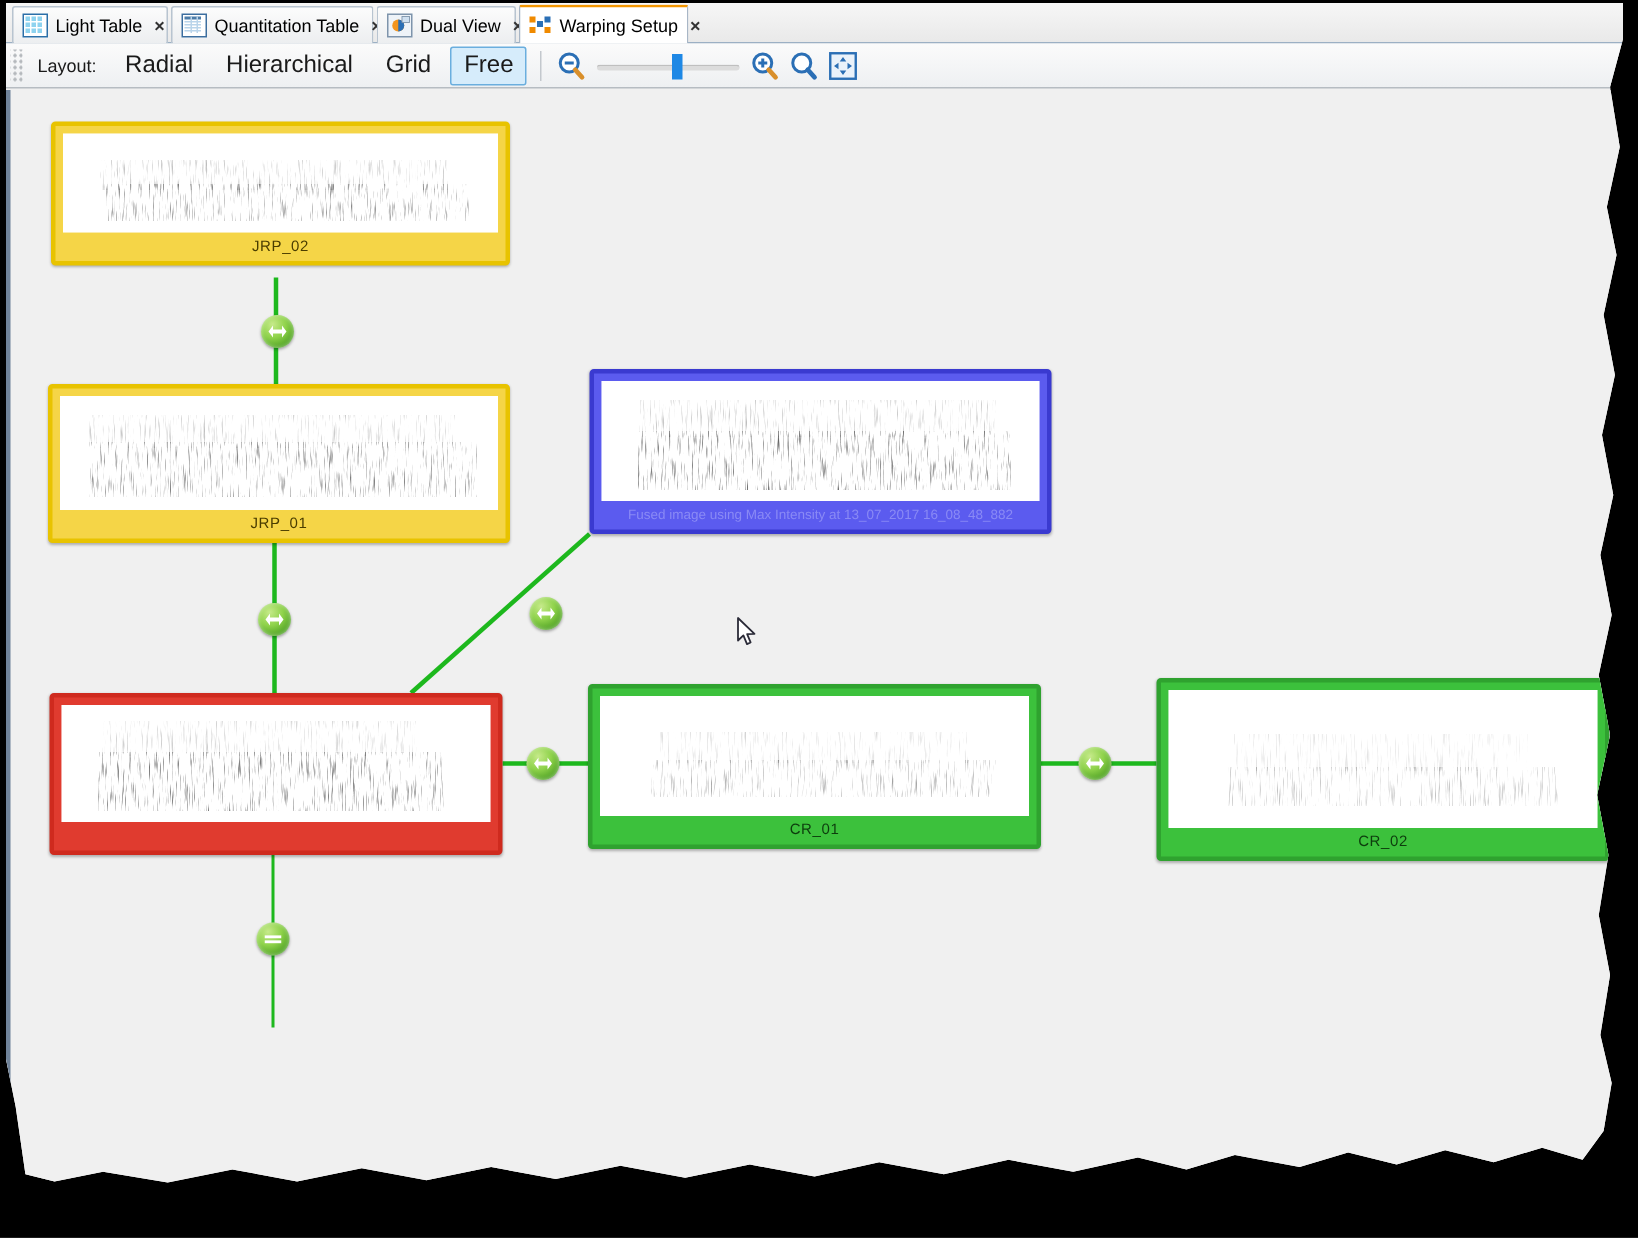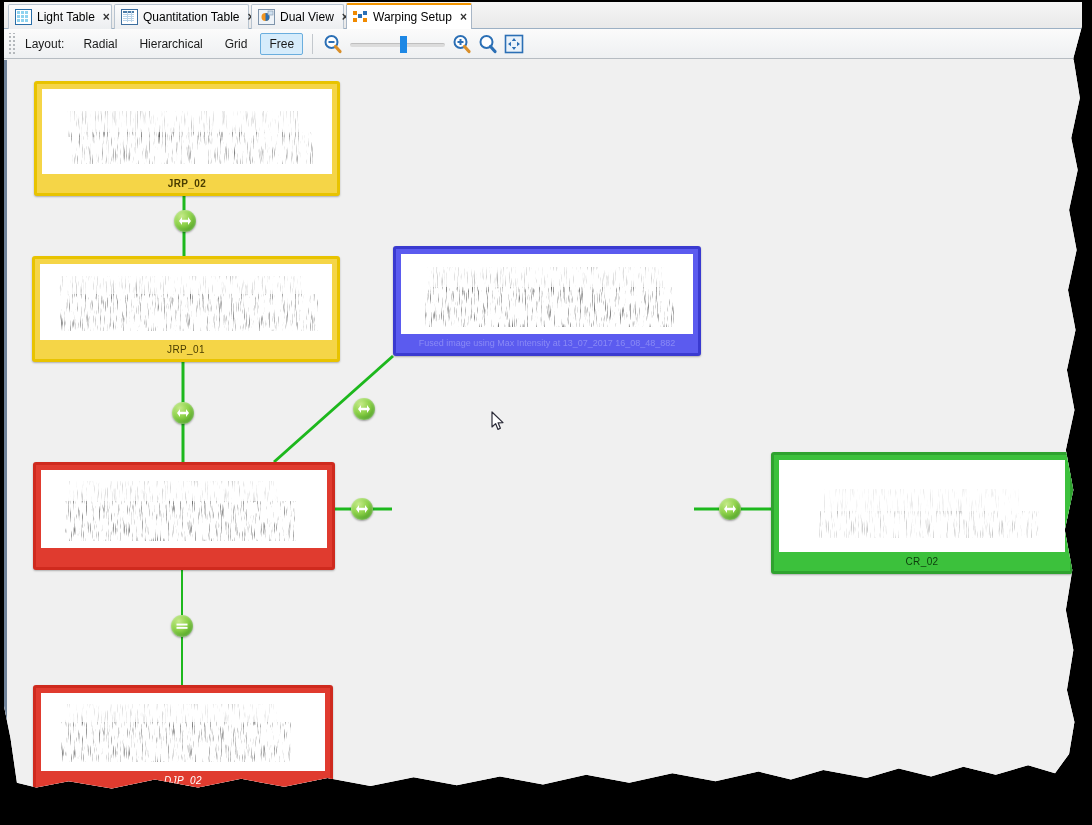--- a/index.html
+++ b/index.html
@@ -66,21 +66,21 @@
 
   
   #toolbar{position:absolute;left:0;top:27px;width:1078px;height:30px;
            background:linear-gradient(#fbfbfb,#eef0f2);
            border-bottom:1px solid #b6bcc2;box-sizing:border-box;
            display:flex;align-items:center;}
   .gripper{width:8px;height:22px;margin-left:3px;margin-right:4px;
            background-image:radial-gradient(circle,#b4b8bc 1px,transparent 1.2px);
            background-size:4px 4px;background-position:1px 2px;}
   .tb-label{font-size:12px;color:#1a1a1a;margin:0 8px 0 6px;}
-  .tb-btn{font-size:12px;color:#1a1a1a;padding:3px 8px;margin:0 2px;
+  .tb-btn{font-size:16px;color:#1a1a1a;padding:3px 8px;margin:0 2px;
           border:1px solid transparent;border-radius:2px;cursor:default;white-space:nowrap;}
   .tb-btn.sel{background:#d6ecfb;border:1px solid #6aaede;}
   .tb-sep{width:1px;height:20px;background:#c3c8cd;margin:0 7px;}
   .tb-ico{width:22px;height:22px;margin:0 2px;position:relative;cursor:default;}
   .slider{width:95px;height:18px;position:relative;margin:0 4px;}
   .slider .track{position:absolute;left:0;top:8px;width:95px;height:3px;
                  background:#dcdcdc;border-top:1px solid #bfbfbf;border-radius:2px;}
   .slider .thumb{position:absolute;left:50px;top:1px;width:7px;height:17px;background:#1e88e5;}
 
   
@@ -158,21 +158,21 @@
         <svg width="13" height="12" viewBox="0 0 13 12">
           <circle cx="4.5" cy="7" r="4" fill="#f2951f"></circle>
           <path d="M4.5 3 A4 4 0 0 1 4.5 11 Z" fill="#2b6fb5"></path>
           <rect x="7" y="1" width="5" height="4" fill="#cfe0f0" stroke="#7e94ab" stroke-width=".6"></rect>
         </svg>
       </span>
       <span class="tablabel">Dual View</span>
       <span class="tabx">×</span>
     </div>
 
-    <div class="tab active" style="left:342px;width:126px;">
+    <div class="tab active" style="left:342px;width:113px;">
       <span class="tabico ico-warp">
         <i style="left:0px;top:1px;width:4px;height:4px;background:#f08a00;"></i>
         <i style="left:0px;top:8px;width:4px;height:4px;background:#f08a00;"></i>
         <i style="left:5px;top:4px;width:4px;height:4px;background:#2b6fb5;"></i>
         <i style="left:10px;top:1px;width:4px;height:4px;background:#2b6fb5;"></i>
         <i style="left:10px;top:8px;width:4px;height:4px;background:#f08a00;"></i>
       </span>
       <span class="tablabel">Warping Setup</span>
       <span class="tabx">×</span>
     </div>
@@ -243,21 +243,21 @@
 
       <line x1="386" y1="296" x2="267" y2="402" stroke="#1db81d" stroke-width="3"></line>
 
       <line x1="328" y1="449" x2="385" y2="449" stroke="#1db81d" stroke-width="3"></line>
 
       <line x1="687" y1="449" x2="764" y2="449" stroke="#1db81d" stroke-width="3"></line>
 
       <line x1="175" y1="510" x2="175" y2="625" stroke="#1db81d" stroke-width="2"></line>
     </svg>
 
-    <div class="node yellow" style="left:27px;top:21px;width:306px;height:115px;font-weight:bold;">
+    <div class="node yellow" style="left:27px;top:21px;width:306px;height:96px;">
       <div class="imgwrap">
         <svg class="gel" viewBox="0 0 300 82" preserveAspectRatio="none">
           <rect width="300" height="82" fill="#ffffff"></rect>
           <g filter="url(#gelnoise)" opacity=".55">
             <rect x="30" y="42" width="250" height="30" fill="#000"></rect>
           </g>
           <g filter="url(#gelnoise)" opacity=".30">
             <rect x="25" y="22" width="240" height="24" fill="#000"></rect>
           </g>
         </svg>
@@ -302,50 +302,50 @@
           <g filter="url(#gelnoise)" opacity=".7">
             <rect x="25" y="34" width="235" height="42" fill="#000"></rect>
           </g>
           <g filter="url(#gelnoise)" opacity=".26">
             <rect x="28" y="12" width="215" height="24" fill="#000"></rect>
           </g>
         </svg>
       </div>
     </div>
 
+    <div class="node green" style="left:385px;top:396px;width:302px;height:110px;">
+      <div class="imgwrap">
+        <svg class="gel" viewBox="0 0 292 86" preserveAspectRatio="none">
+          <rect width="292" height="86" fill="#ffffff"></rect>
+          <g filter="url(#gelnoise)" opacity=".42">
+            <rect x="35" y="46" width="235" height="26" fill="#000"></rect>
+          </g>
+          <g filter="url(#gelnoise)" opacity=".18">
+            <rect x="40" y="26" width="210" height="22" fill="#000"></rect>
+          </g>
+        </svg>
+      </div>
+      <div class="cap">CR_01</div>
+    </div>
 
     <div class="node green" style="left:764px;top:392px;width:302px;height:122px;">
       <div class="imgwrap">
         <svg class="gel" viewBox="0 0 292 86" preserveAspectRatio="none">
           <rect width="292" height="86" fill="#ffffff"></rect>
           <g filter="url(#gelnoise)" opacity=".34">
             <rect x="40" y="48" width="225" height="24" fill="#000"></rect>
           </g>
           <g filter="url(#gelnoise)" opacity=".14">
             <rect x="45" y="28" width="200" height="22" fill="#000"></rect>
           </g>
         </svg>
       </div>
       <div class="cap">CR_02</div>
     </div>
 
-    <div class="node red" style="left:26px;top:625px;width:300px;height:108px;">
-      <div class="imgwrap">
-        <svg class="gel" viewBox="0 0 290 84" preserveAspectRatio="none">
-          <rect width="290" height="84" fill="#ffffff"></rect>
-          <g filter="url(#gelnoise)" opacity=".66">
-            <rect x="20" y="32" width="235" height="42" fill="#000"></rect>
-          </g>
-          <g filter="url(#gelnoise)" opacity=".24">
-            <rect x="25" y="12" width="215" height="24" fill="#000"></rect>
-          </g>
-        </svg>
-      </div>
-      <div class="cap">DJP_02</div>
-    </div>
 
     <div class="badge" style="left:167px;top:150px;">
       <svg width="14" height="10" viewBox="0 0 14 10">
         <path d="M4 1 L1 5 L4 9 V6.3 H10 V9 L13 5 L10 1 V3.7 H4 Z" fill="#ffffff"></path>
       </svg>
     </div>
 
     <div class="badge" style="left:165px;top:342px;">
       <svg width="14" height="10" viewBox="0 0 14 10">
         <path d="M4 1 L1 5 L4 9 V6.3 H10 V9 L13 5 L10 1 V3.7 H4 Z" fill="#ffffff"></path>

